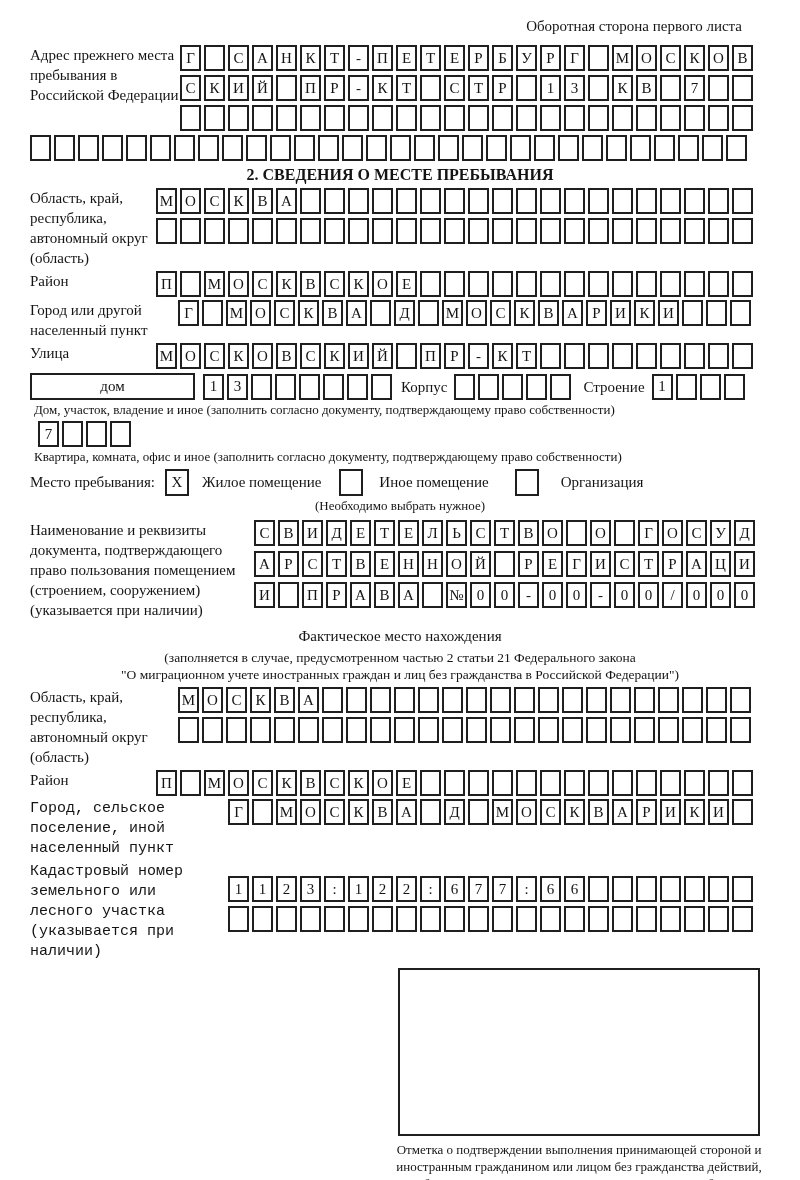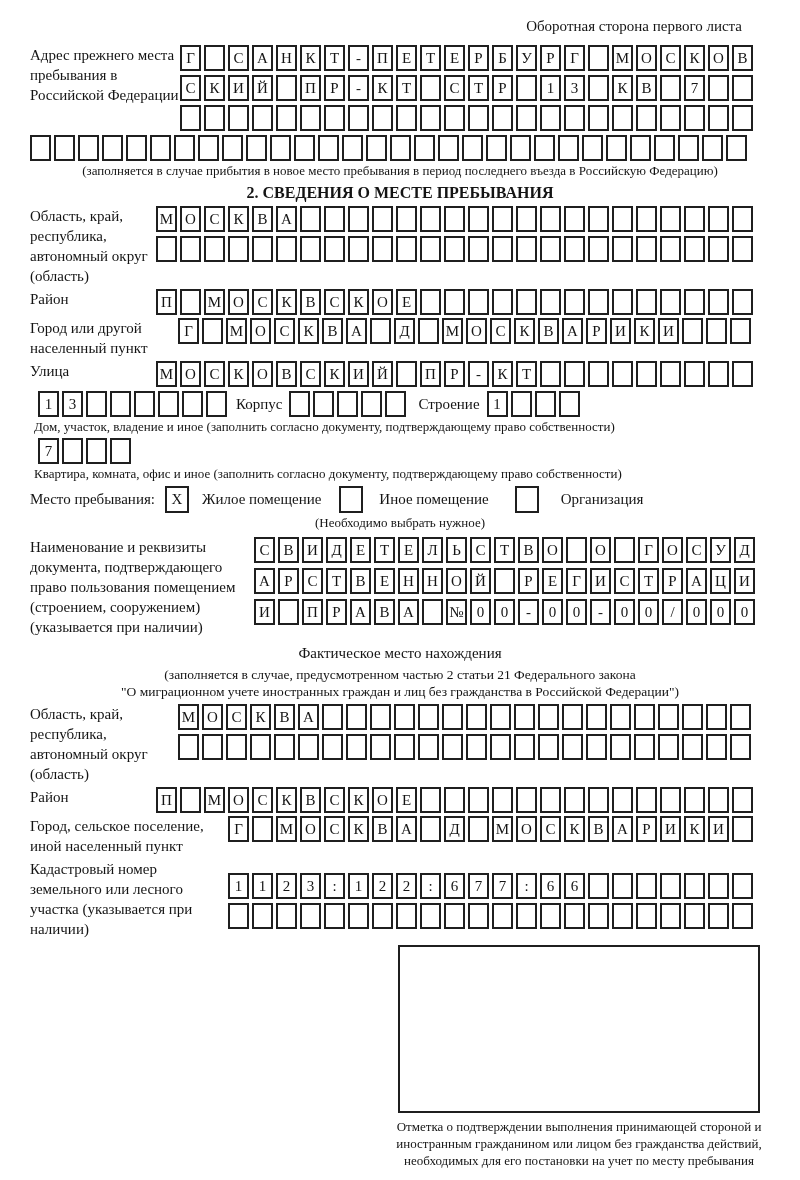--- a/index.html
+++ b/index.html
@@ -17,21 +17,21 @@
     flex:0 0 auto;width:21px;height:26px;box-sizing:border-box;
     border:2px solid #1f1f1f;display:flex;align-items:center;justify-content:center;
     font-size:15px;line-height:1;background:#fff;
   }
   .checkbox{width:24px;height:27px;}
   .named-box{
     height:27px;box-sizing:border-box;border:2px solid #1f1f1f;
     display:flex;align-items:center;justify-content:center;font-size:15px;flex:0 0 auto;background:#fff;
   }
   .lbl{font-size:15px;line-height:20px;flex:0 0 auto;}
-  .w150{width:150px;} .w126{width:126px;} .w148{width:148px;} .w198{width:198px;} .w224{width:224px;}
+  .w150{width:150px;} .w126{width:126px;} .w148{width:148px;} .w198{width:198px;font-family:Liberation Mono, monospace;} .w224{width:224px;}
   .caption{font-size:13px;line-height:16px;}
   .center{text-align:center;}
   .section-title{font-size:16px;font-weight:bold;text-align:center;margin-top:5px;}
   .subtitle{font-size:15px;font-weight:normal;text-align:center;margin-top:8px;}
   .note{font-size:13.5px;line-height:17px;text-align:center;margin-top:4px;}
   .mt2{margin-top:2px;} .mt3{margin-top:3px;} .mt4{margin-top:4px;} .mt6{margin-top:6px;} .mt10{margin-top:10px;}
   .stay-row{display:flex;align-items:center;margin-top:4px;font-size:15px;}
   .stamp-box{
     width:362px;height:168px;border:2px solid #1f1f1f;box-sizing:border-box;
     margin-left:368px;margin-top:6px;background:#fff;
@@ -156,21 +156,20 @@
       <span class="cell"></span>
       <span class="cell"></span>
       <span class="cell"></span>
       <span class="cell"></span>
       <span class="cell"></span>
       <span class="cell"></span>
       <span class="cell"></span>
       <span class="cell"></span>
       <span class="cell"></span>
     </div>
-  <div class="caption center mt2">(заполняется в случае прибытия в новое место пребывания в период последнего въезда в Российскую Федерацию)</div>
 
   <div class="section-title">2. СВЕДЕНИЯ О МЕСТЕ ПРЕБЫВАНИЯ</div>
 
   <div class="flex mt4">
     <div class="lbl w126">Область, край, республика, автономный округ (область)</div>
     <div class="rows">
       <div class="boxes">
           <span class="cell">М</span>
           <span class="cell">О</span>
           <span class="cell">С</span>
@@ -313,20 +312,21 @@
         <span class="cell"></span>
         <span class="cell"></span>
         <span class="cell"></span>
         <span class="cell"></span>
         <span class="cell"></span>
         <span class="cell"></span>
       </div>
   </div>
 
   <div class="flex mt4" style="align-items:center;">
+    <div class="named-box" style="width:165px;">дом</div>
     <div class="boxes" style="margin-left:8px;">
         <span class="cell">1</span>
         <span class="cell">3</span>
         <span class="cell"></span>
         <span class="cell"></span>
         <span class="cell"></span>
         <span class="cell"></span>
         <span class="cell"></span>
         <span class="cell"></span>
       </div>

